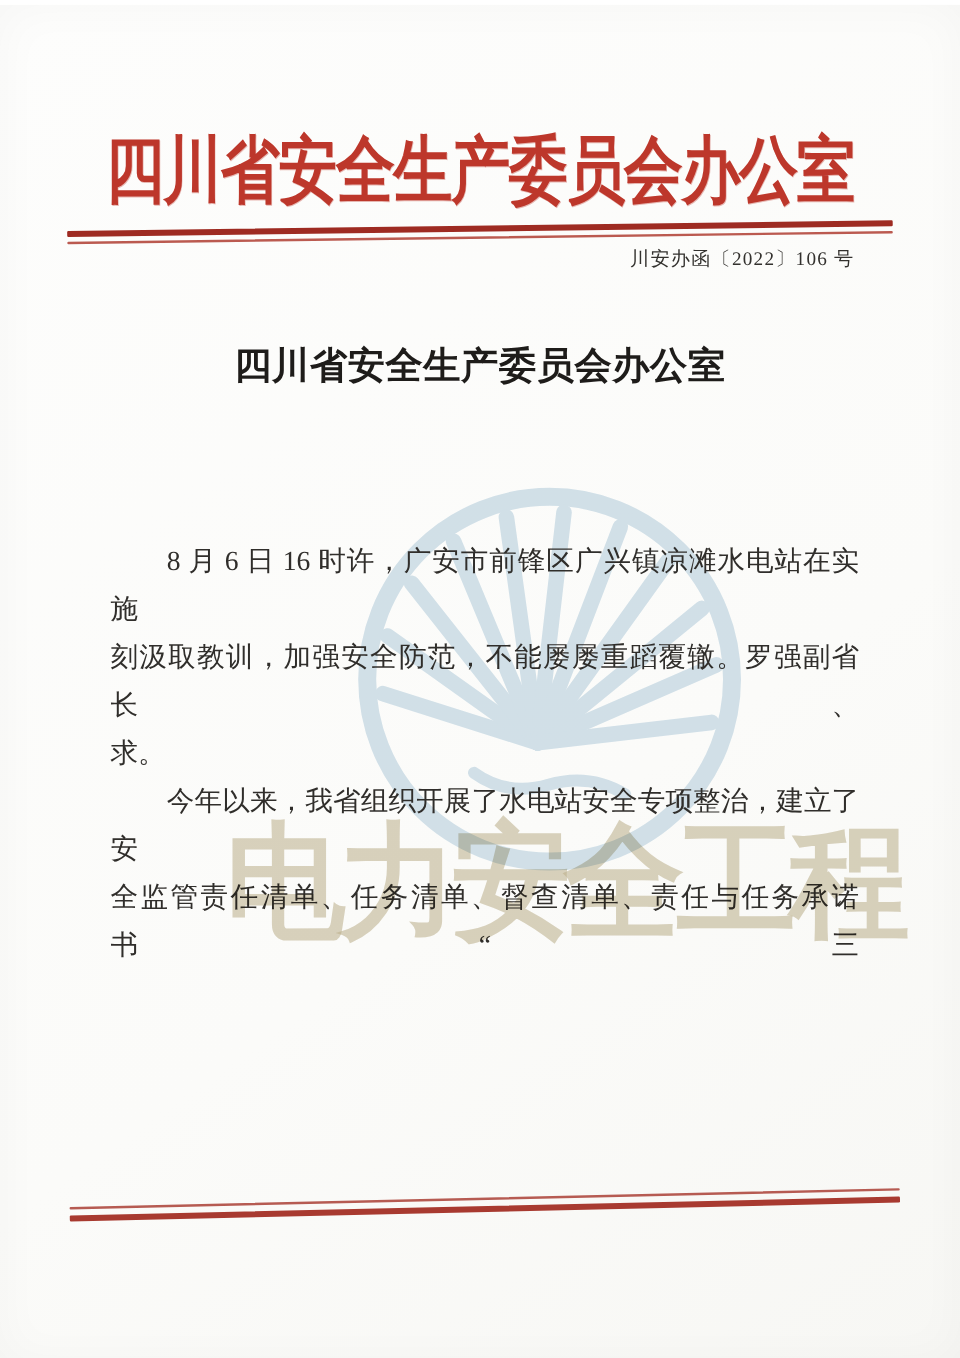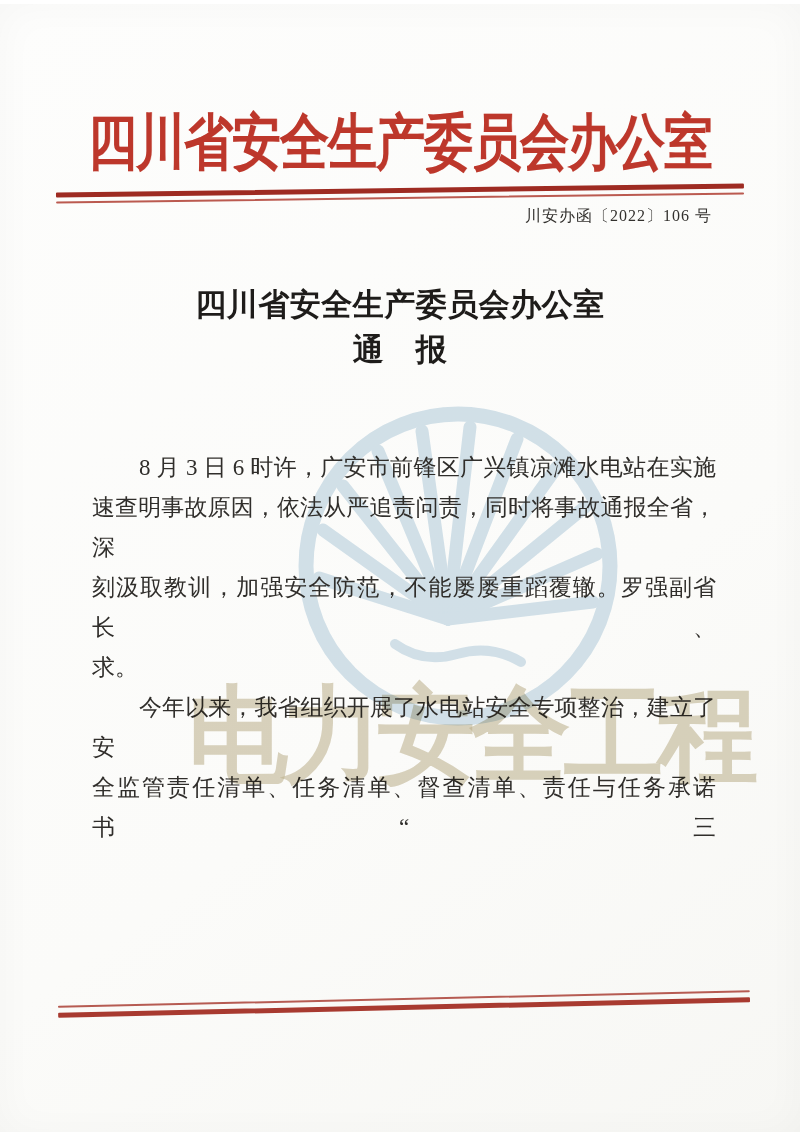--- a/index.html
+++ b/index.html
@@ -123,26 +123,24 @@
 
   <div class="letterhead-rule">
     <div class="thick"></div>
     <div class="thin"></div>
   </div>
 
   <div class="doc-number">川安办函〔2022〕106 号</div>
 
   <div class="title-block">
     <div class="title-line">四川省安全生产委员会办公室</div>
-    <div class="title-line">通　报</div>
   </div>
 
   <div class="body-block">
-    <div class="line just indent">8 月 3 日 6 时许，广安市前锋区广兴镇凉滩水电站在实施</div>
-    <div class="line just">速查明事故原因，依法从严追责问责，同时将事故通报全省，深</div>
+    <div class="line just indent">8 月 6 日 16 时许，广安市前锋区广兴镇凉滩水电站在实施</div>
     <div class="line just">刻汲取教训，加强安全防范，不能屡屡重蹈覆辙。罗强副省长、</div>
     <div class="line">求。</div>
     <div class="line just indent">今年以来，我省组织开展了水电站安全专项整治，建立了安</div>
     <div class="line just">全监管责任清单、任务清单、督查清单、责任与任务承诺书“三</div>
 
   </div>
 
   <div class="wm-text">电力安全工程</div>
 
   <div class="bottom-rule">

